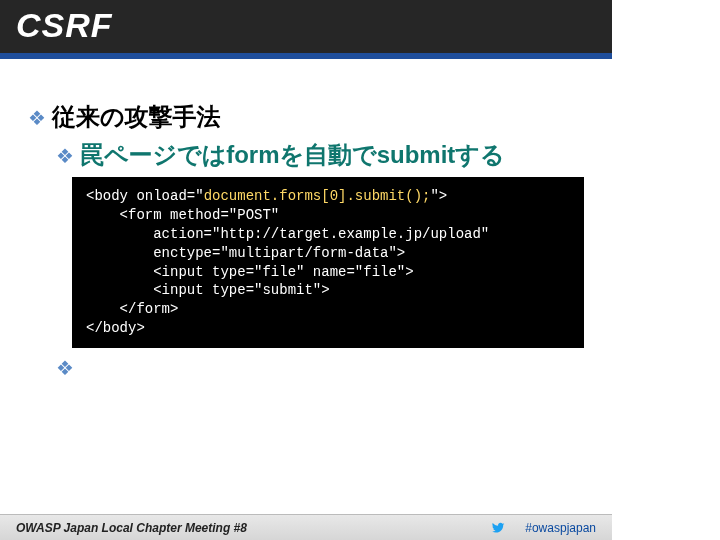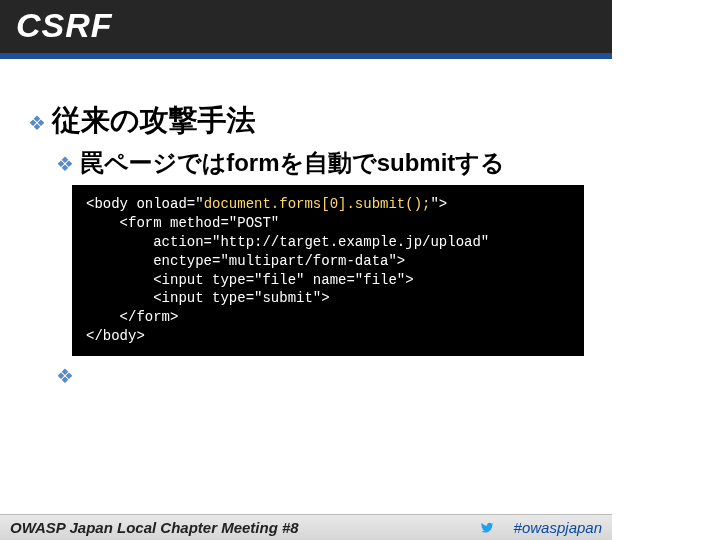--- a/index.html
+++ b/index.html
@@ -3,27 +3,27 @@
 <meta charset="utf-8">
 <style>
   * { margin: 0; padding: 0; box-sizing: border-box; }
   html, body { width: 720px; height: 540px; font-family: "Meiryo", "Hiragino Kaku Gothic Pro", sans-serif; background: #fff; overflow: hidden; }
   .slide { width: 612px; height: 540px; position: relative; display: flex; flex-direction: column; }
   .title-bar { background: #262626; color: #fff; padding: 6px 16px 8px 16px; font-size: 34px; font-weight: bold; font-style: italic; letter-spacing: 1px; border-bottom: 6px solid #1f4e9b; }
   .content { flex: 1; padding: 28px 28px 10px 28px; }
   .bullet-l1 { display: flex; align-items: baseline; margin: 14px 0 6px 0; }
   .bullet-l2 { display: flex; align-items: baseline; margin: 6px 0 6px 28px; }
   .diamond { font-size: 20px; color: #5a8ac6; margin-right: 6px; line-height: 1; }
-  .bl1-text { font-size: 29px; font-weight: bold; color: #000; }
-  .bl2-text { font-size: 24px; font-weight: bold; color: #000000; }
+  .bl1-text { font-size: 24px; font-weight: bold; color: #000; }
+  .bl2-text { font-size: 24px; font-weight: bold; color: #0f766e; }
   .code-block { background: #000; color: #fff; font-family: Consolas, "Courier New", monospace; font-size: 14px; line-height: 1.35; padding: 10px 14px; margin: 6px 0 10px 44px; white-space: pre; overflow: hidden; }
   .code-block .hl { color: #ffd966; }
-  .footer { height: 26px; background: linear-gradient(#e8e8e8,#d6d6d6); border-top: 1px solid #bbb; display: flex; align-items: center; justify-content: space-between; padding: 0 10px; font-size: 15px; }
+  .footer { height: 26px; background: linear-gradient(#e8e8e8,#d6d6d6); border-top: 1px solid #bbb; display: flex; align-items: center; justify-content: space-between; padding: 0 16px; font-size: 12px; }
   .footer-left { font-weight: bold; font-style: italic; color: #222; }
-  .footer-right { display: flex; align-items: center; gap: 20px; color: #0b4aa0; font-style: italic; }
+  .footer-right { display: flex; align-items: center; gap: 20px; color: #0b4aa0; }
   .twitter-icon { width: 14px; height: 14px; }
 </style>
 </head>
 <body>
 
 <div class="slide">
 
   <div class="title-bar">CSRF</div>
 
   <div class="content">

